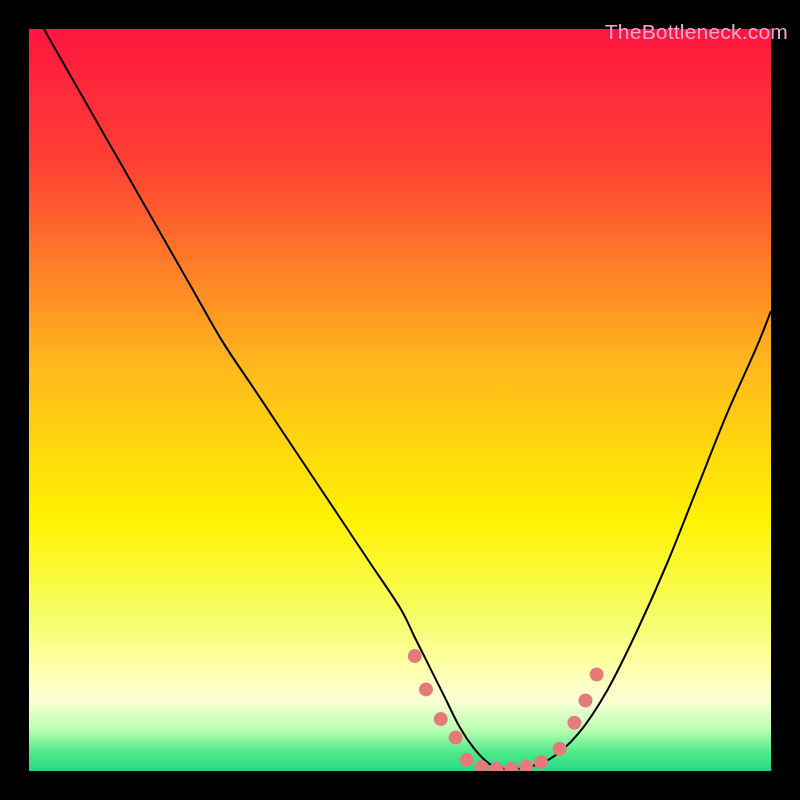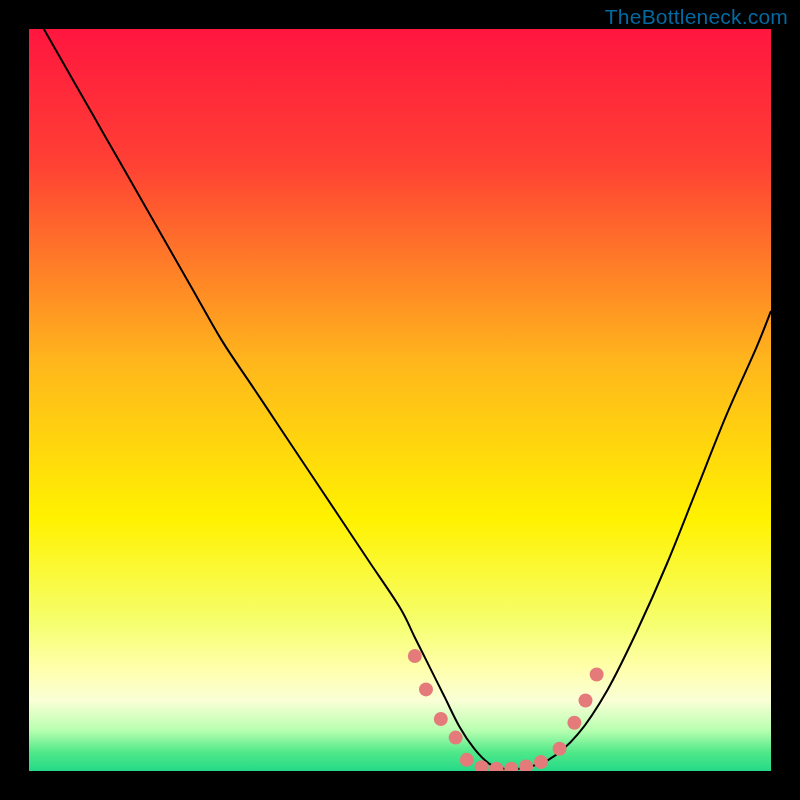--- a/index.html
+++ b/index.html
@@ -27,23 +27,23 @@
     height: 742px;
     
   }
   .plot-area svg {
     display: block;
     width: 742px;
     height: 742px;
   }
   .watermark {
     position: absolute;
-    top: 5px;
+    top: 20px;
     right: 12px;
-    color: #0369a1;
+    color: #f9a8d4;
     font-size: 21px;
     font-weight: 500;
     letter-spacing: 0.2px;
     pointer-events: none;
     user-select: none;
   }
 </style>
 </head>
 <body>
 

